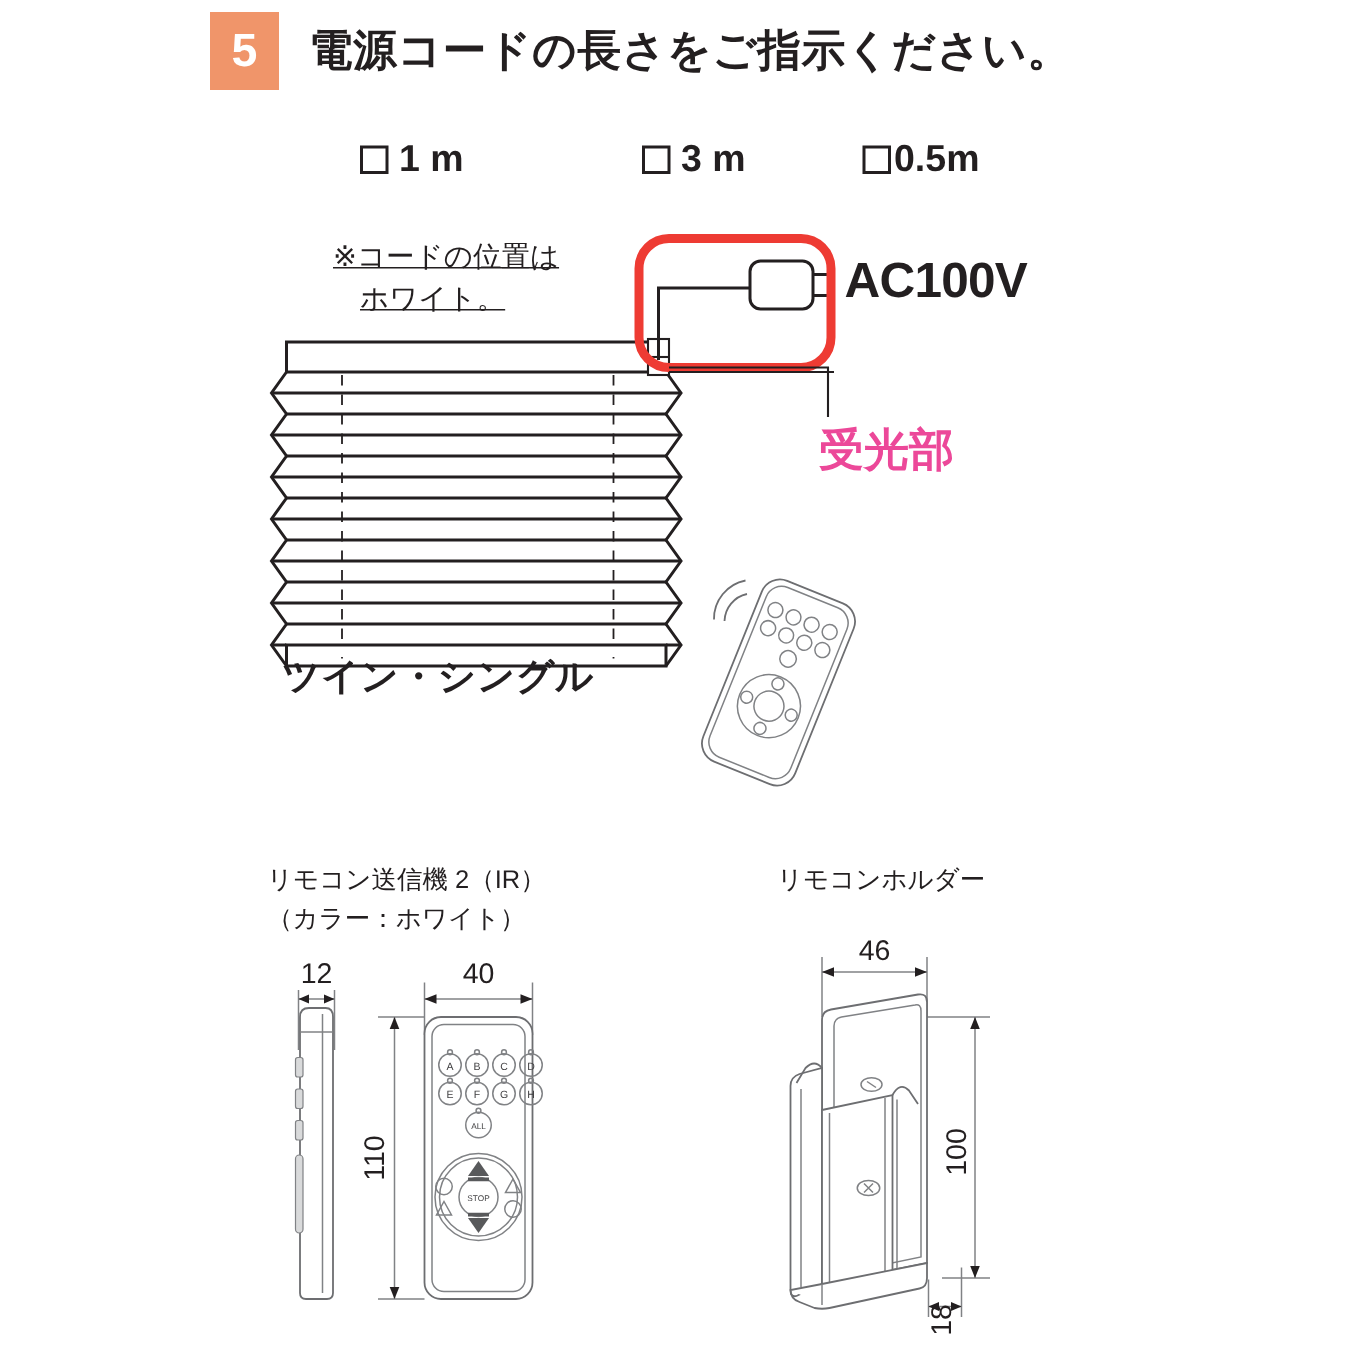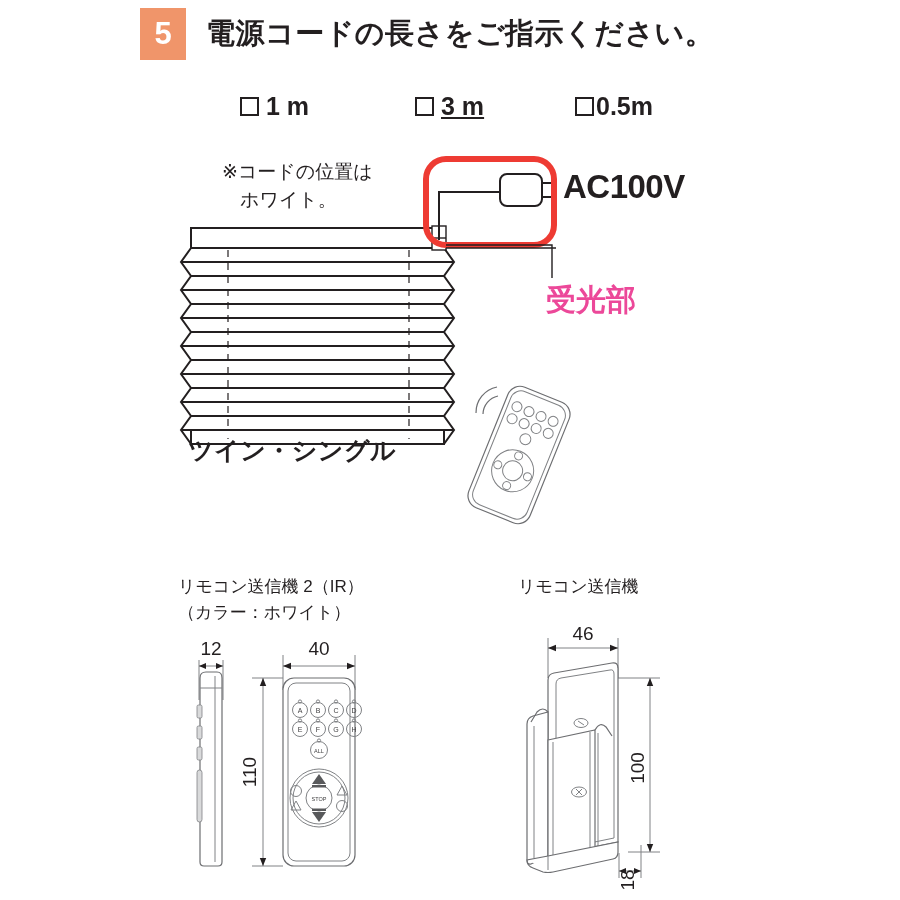--- a/index.html
+++ b/index.html
@@ -68,33 +68,34 @@
   }
   .option .box {
     width: 19px;
     height: 19px;
     border: 2px solid #231f20;
     box-sizing: border-box;
     margin-right: 7px;
     background: #fff;
   }
   .opt-0 { left: 0px;   top: 0; }
-  .opt-1 { left: 175px; top: 0; text-decoration: underline; }
+  .opt-1 { left: 188px; top: 0; }
   .opt-2 { left: 335px; top: 0; }
   .opt-2 .box { margin-right: 2px; }
 
   
   .note {
     position: absolute;
     left: 222px;
     top: 158px;
     font-size: 19px;
     line-height: 1.45;
     color: #231f20;
     white-space: nowrap;
+    text-decoration: underline;
   }
   .note .l2 { display: block; padding-left: 18px; }
 
   
   .ac-label {
     position: absolute;
     left: 563px;
     top: 168px;
     font-size: 33px;
     font-weight: bold;
@@ -203,21 +204,21 @@
 
   <div class="ac-label">AC100V</div>
   <div class="receiver-label">受光部</div>
   <div class="blind-caption">ツイン・シングル</div>
 
   <div class="cap cap-remote">
     <div>リモコン送信機 2（IR）</div>
     <div>（カラー：ホワイト）</div>
   </div>
   <div class="cap cap-holder">
-    <div>リモコン送信機</div>
+    <div>リモコンホルダー</div>
   </div>
 
   <svg class="layer" viewBox="0 0 900 900">
 
     <g>
 
       <rect x="191" y="228" width="253" height="20" class="wht"></rect>
       <rect x="191" y="228" width="253" height="20" class="ln"></rect>
 
       <g>

